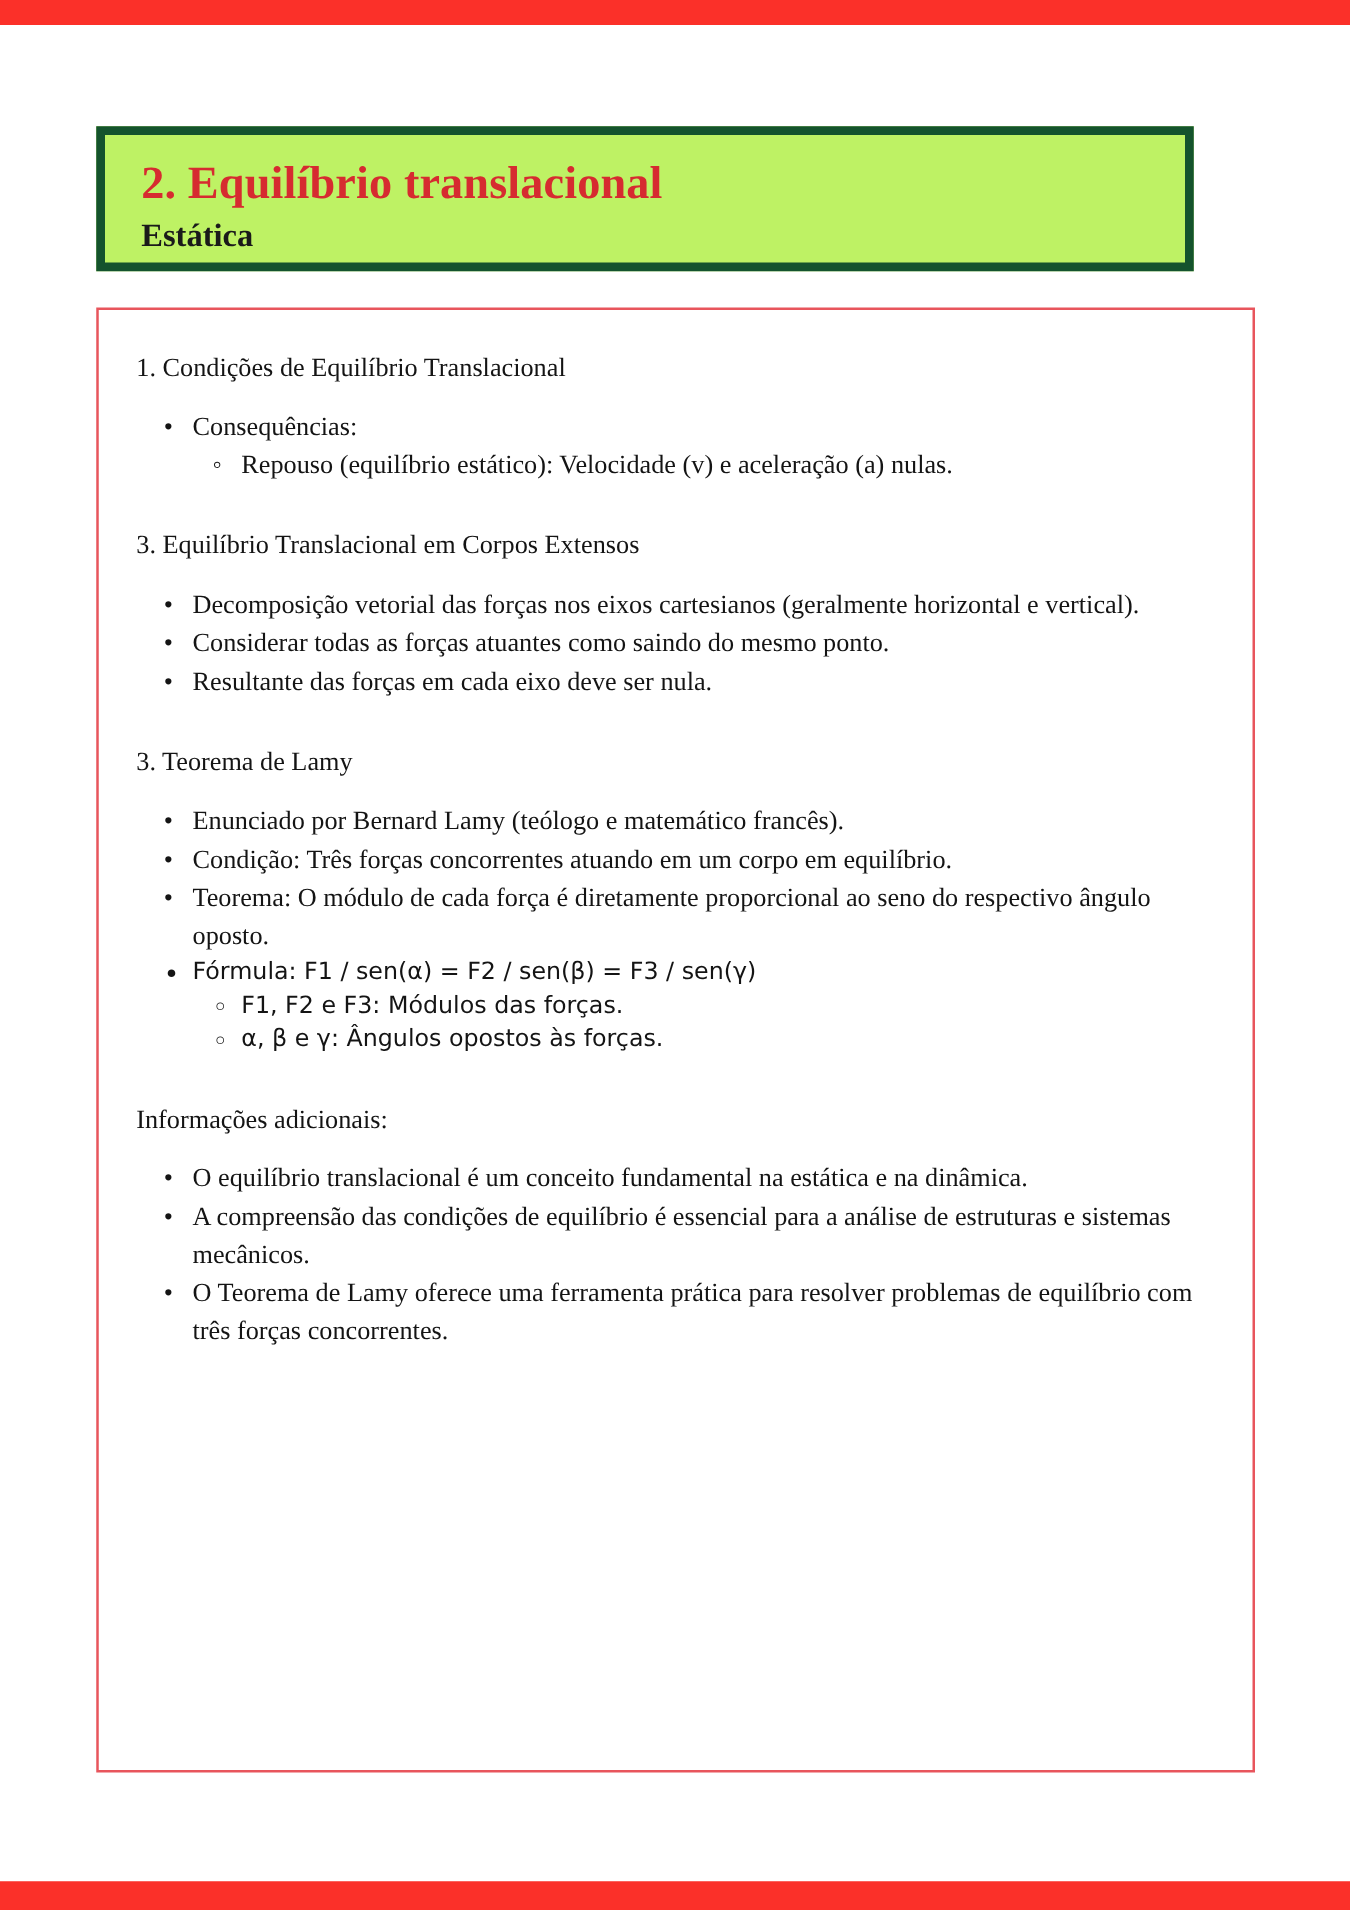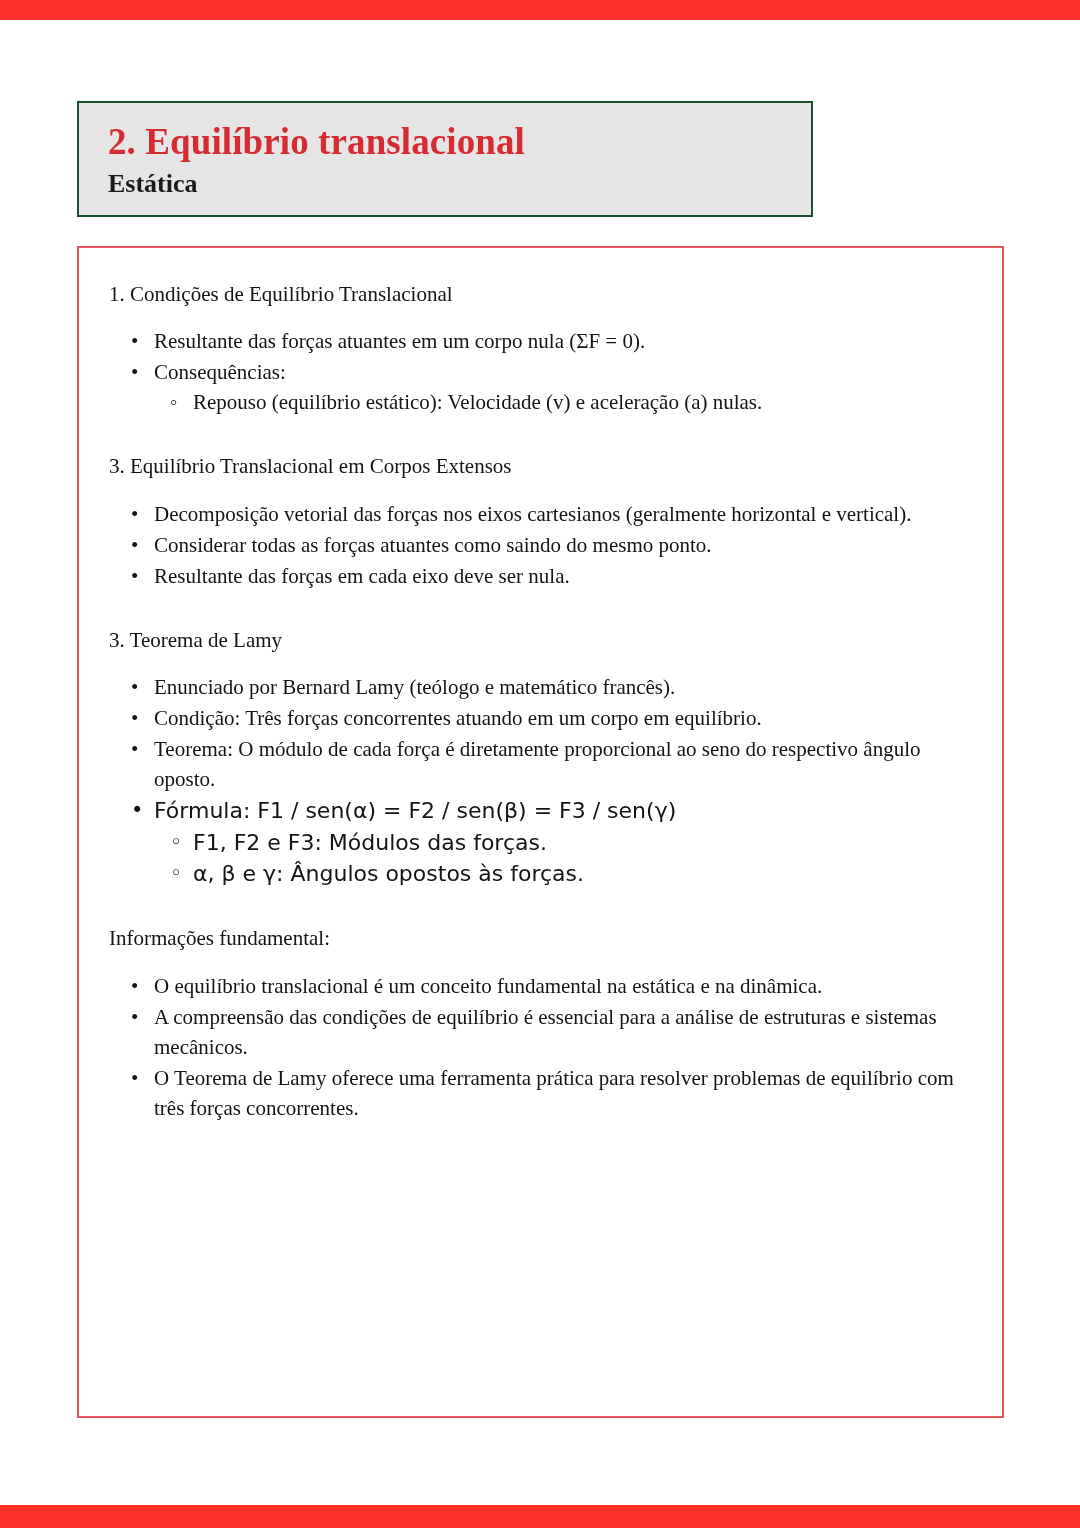--- a/index.html
+++ b/index.html
@@ -29,25 +29,25 @@
     left: 0;
     top: 0;
     width: 1080px;
     height: 1528px;
   }
 
   .header-box {
     position: absolute;
     left: 77px;
     top: 101px;
-    width: 736px;
+    width: 878px;
     height: 116px;
     box-sizing: border-box;
-    border: 2px solid #14532d;
-    background: #e5e5e5;
+    border: 7px solid #14532d;
+    background: #bef264;
   }
   .header-inner {
     padding: 18px 0 0 29px;
   }
   .doc-title {
     margin: 0;
     font-size: 37px;
     line-height: 1.12;
     font-weight: bold;
     color: #d62b30;
@@ -125,21 +125,21 @@
     left: 16px;
     top: 0;
     font-size: 21px;
     line-height: 1.43;
     color: #141414;
   }
 
   .txt { display: block; }
   .formula-glyph {
     font-family: "DejaVu Sans", "Liberation Sans", sans-serif;
-    font-size: 22px;
+    font-size: 19px;
   }
 </style>
 </head>
 <body>
 
 <div class="page">
 
   <div class="edge-bar top"></div>
   <div class="edge-bar bottom"></div>
 
@@ -148,23 +148,20 @@
       <h1 class="doc-title">2. Equilíbrio translacional</h1>
       <h2 class="doc-subtitle">Estática</h2>
     </div>
   </div>
 
   <div class="content-box">
     <div class="content-inner">
 
       <h3 class="section-heading">1. Condições de Equilíbrio Translacional</h3>
       <ul class="lvl1">
-        <li>
-          <span class="txt">Resultante das forças atuantes em um corpo nula (ΣF = 0).</span>
-        </li>
         <li>
           <span class="txt">Consequências:</span>
           <ul class="lvl2">
             <li>
               <span class="txt">Repouso (equilíbrio estático): Velocidade (v) e aceleração (a) nulas.</span>
             </li>
           </ul>
         </li>
       </ul>
 
@@ -198,21 +195,21 @@
             <li>
               <span class="txt formula-glyph">F1, F2 e F3: Módulos das forças.</span>
             </li>
             <li>
               <span class="txt formula-glyph">α, β e γ: Ângulos opostos às forças.</span>
             </li>
           </ul>
         </li>
       </ul>
 
-      <h3 class="section-heading spaced">Informações fundamental:</h3>
+      <h3 class="section-heading spaced">Informações adicionais:</h3>
       <ul class="lvl1">
         <li>
           <span class="txt">O equilíbrio translacional é um conceito fundamental na estática e na dinâmica.</span>
         </li>
         <li>
           <span class="txt">A compreensão das condições de equilíbrio é essencial para a análise de estruturas e sistemas mecânicos.</span>
         </li>
         <li>
           <span class="txt">O Teorema de Lamy oferece uma ferramenta prática para resolver problemas de equilíbrio com três forças concorrentes.</span>
         </li>

